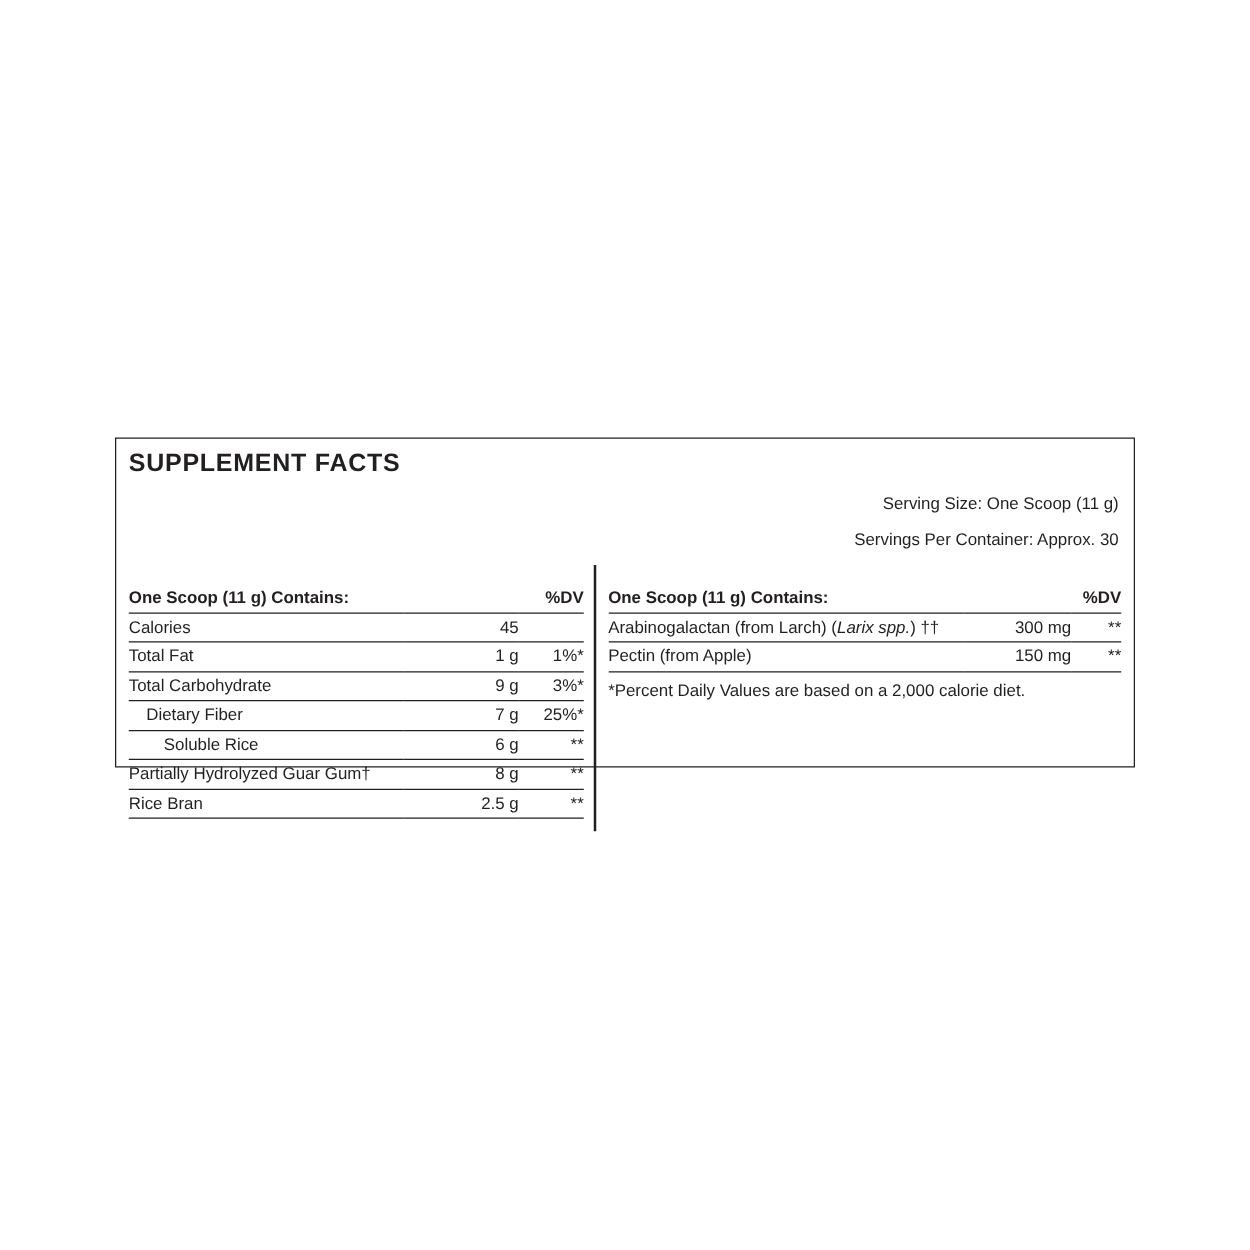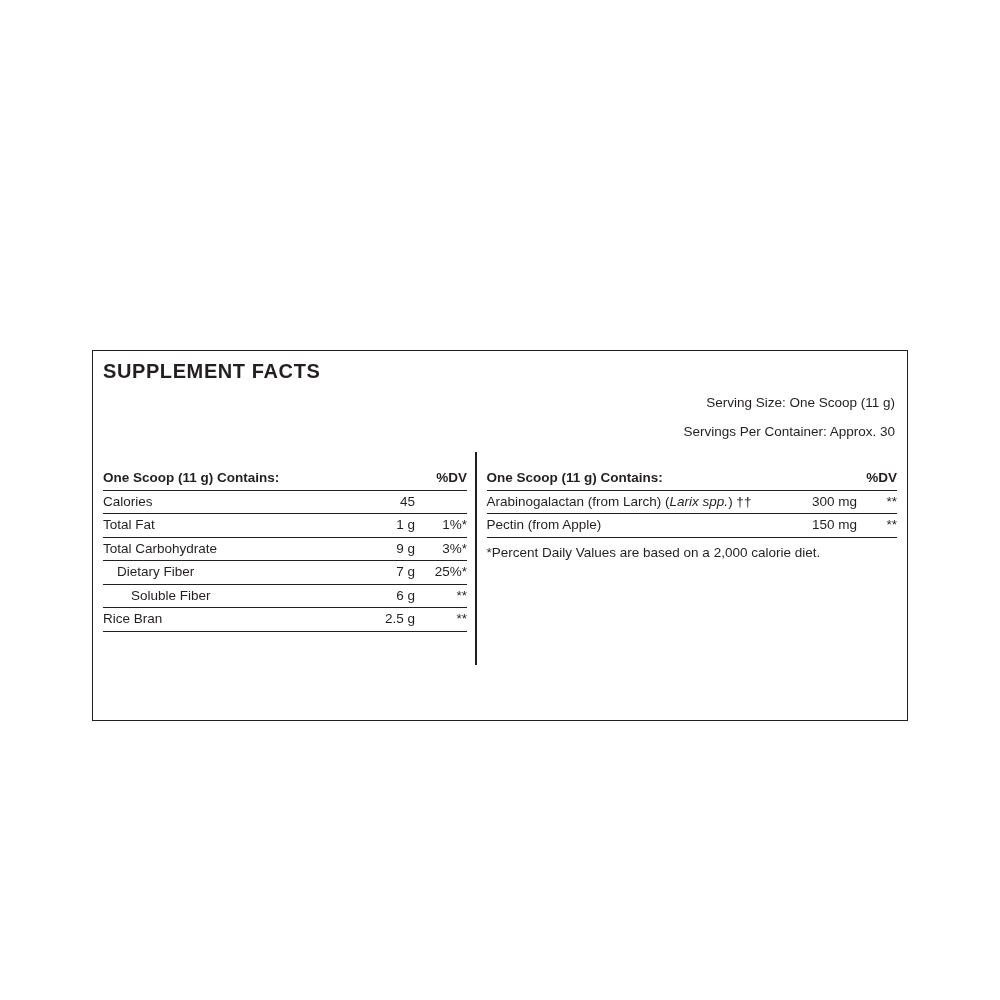--- a/index.html
+++ b/index.html
@@ -12,21 +12,21 @@
     height: 1000px;
     font-family: "Liberation Sans", sans-serif;
     color: #231f20;
     position: relative;
   }
   .panel {
     position: absolute;
     left: 92px;
     top: 350px;
     width: 816px;
-    height: 371px;
+    height: 264px;
     border: 1.5px solid #231f20;
     box-sizing: border-box;
     background: #ffffff;
   }
   .header-block {
     padding: 10px 0 0 10px;
   }
   .sf-title {
     font-size: 20px;
     font-weight: bold;
@@ -157,25 +157,30 @@
             <td class="dv">3%*</td>
           </tr>
 
           <tr class="rule-thin indent1">
             <td class="name">Dietary Fiber</td>
             <td class="amt amt-left-col">7 g</td>
             <td class="dv">25%*</td>
           </tr>
 
           <tr class="rule-thick indent2">
-            <td class="name">Soluble Fiber</td>
+            <td class="name">Soluble Rice</td>
             <td class="amt amt-left-col">6 g</td>
             <td class="dv">**</td>
           </tr>
 
+          <tr class="rule-thin">
+            <td class="name">Partially Hydrolyzed Guar Gum†</td>
+            <td class="amt amt-left-col">8 g</td>
+            <td class="dv">**</td>
+          </tr>
 
           <tr class="rule-thin">
             <td class="name">Rice Bran</td>
             <td class="amt amt-left-col">2.5 g</td>
             <td class="dv">**</td>
           </tr>
         </tbody>
       </table>
     </div>
 

